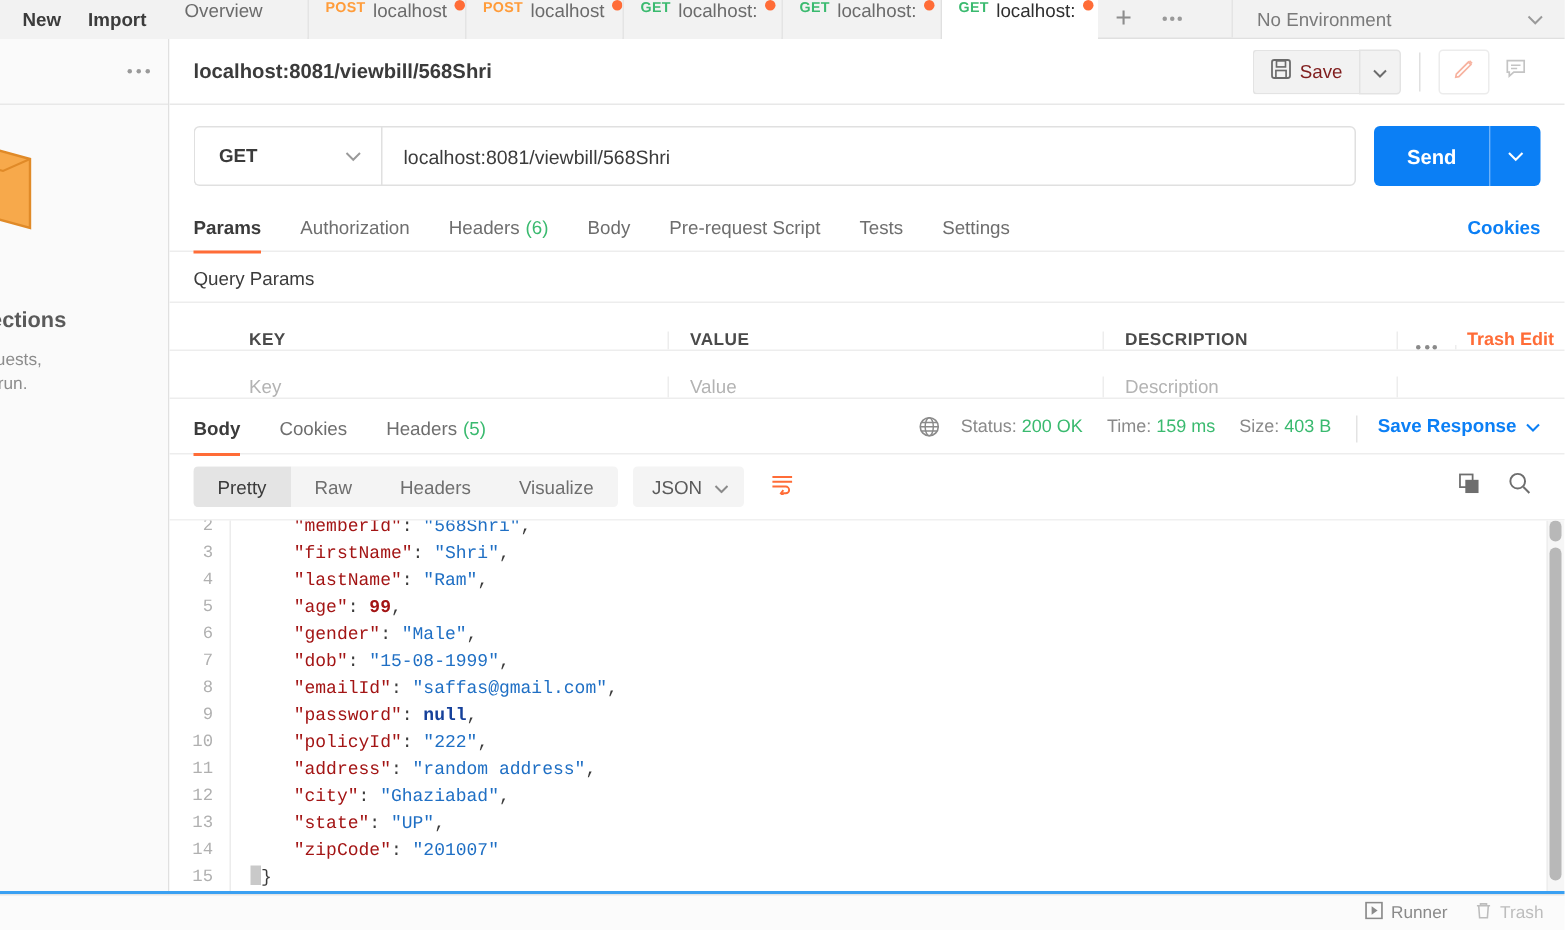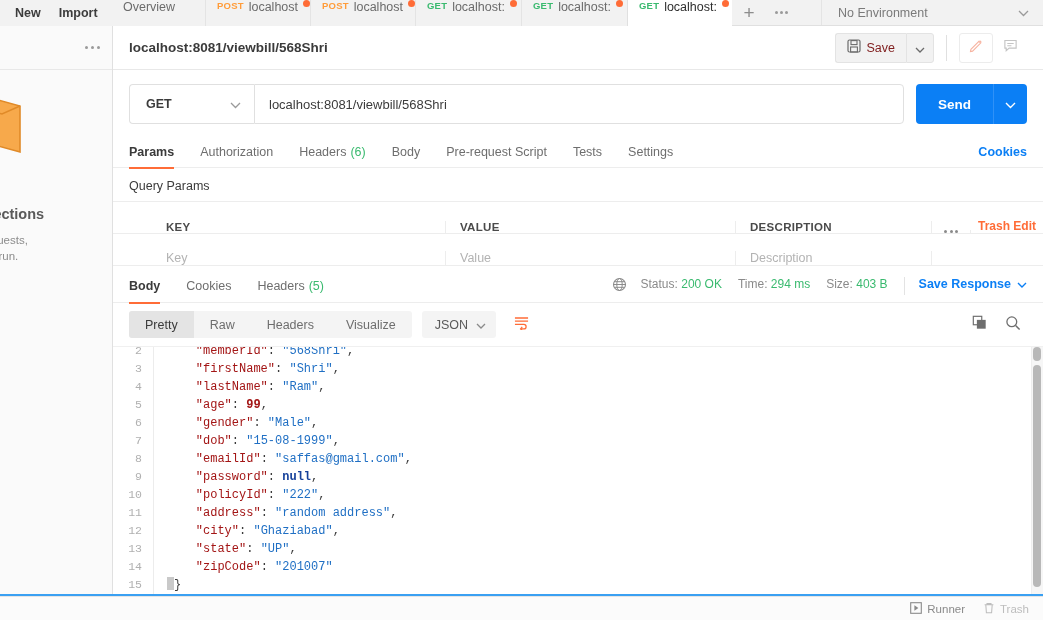--- a/index.html
+++ b/index.html
@@ -462,21 +462,21 @@
           <ellipse cx="8" cy="8" rx="2.9" ry="6.4" fill="none" stroke="#8a8a8a" stroke-width="1.05"></ellipse>
           <path d="M1.7 8h12.6M2.6 5h10.8M2.6 11h10.8" stroke="#8a8a8a" stroke-width="1.05"></path>
         </svg>
       </div>
       <div class="mitem">
         <span>Status:</span>
         <b>200 OK</b>
       </div>
       <div class="mitem">
         <span>Time:</span>
-        <b>294 ms</b>
+        <b>159 ms</b>
       </div>
       <div class="mitem">
         <span>Size:</span>
         <b>403 B</b>
       </div>
       <div class="metadiv"></div>
       <div class="saveresp">
         <span>Save Response</span>
         <span>
           <svg width="10" height="6" viewBox="0 0 10 6">

